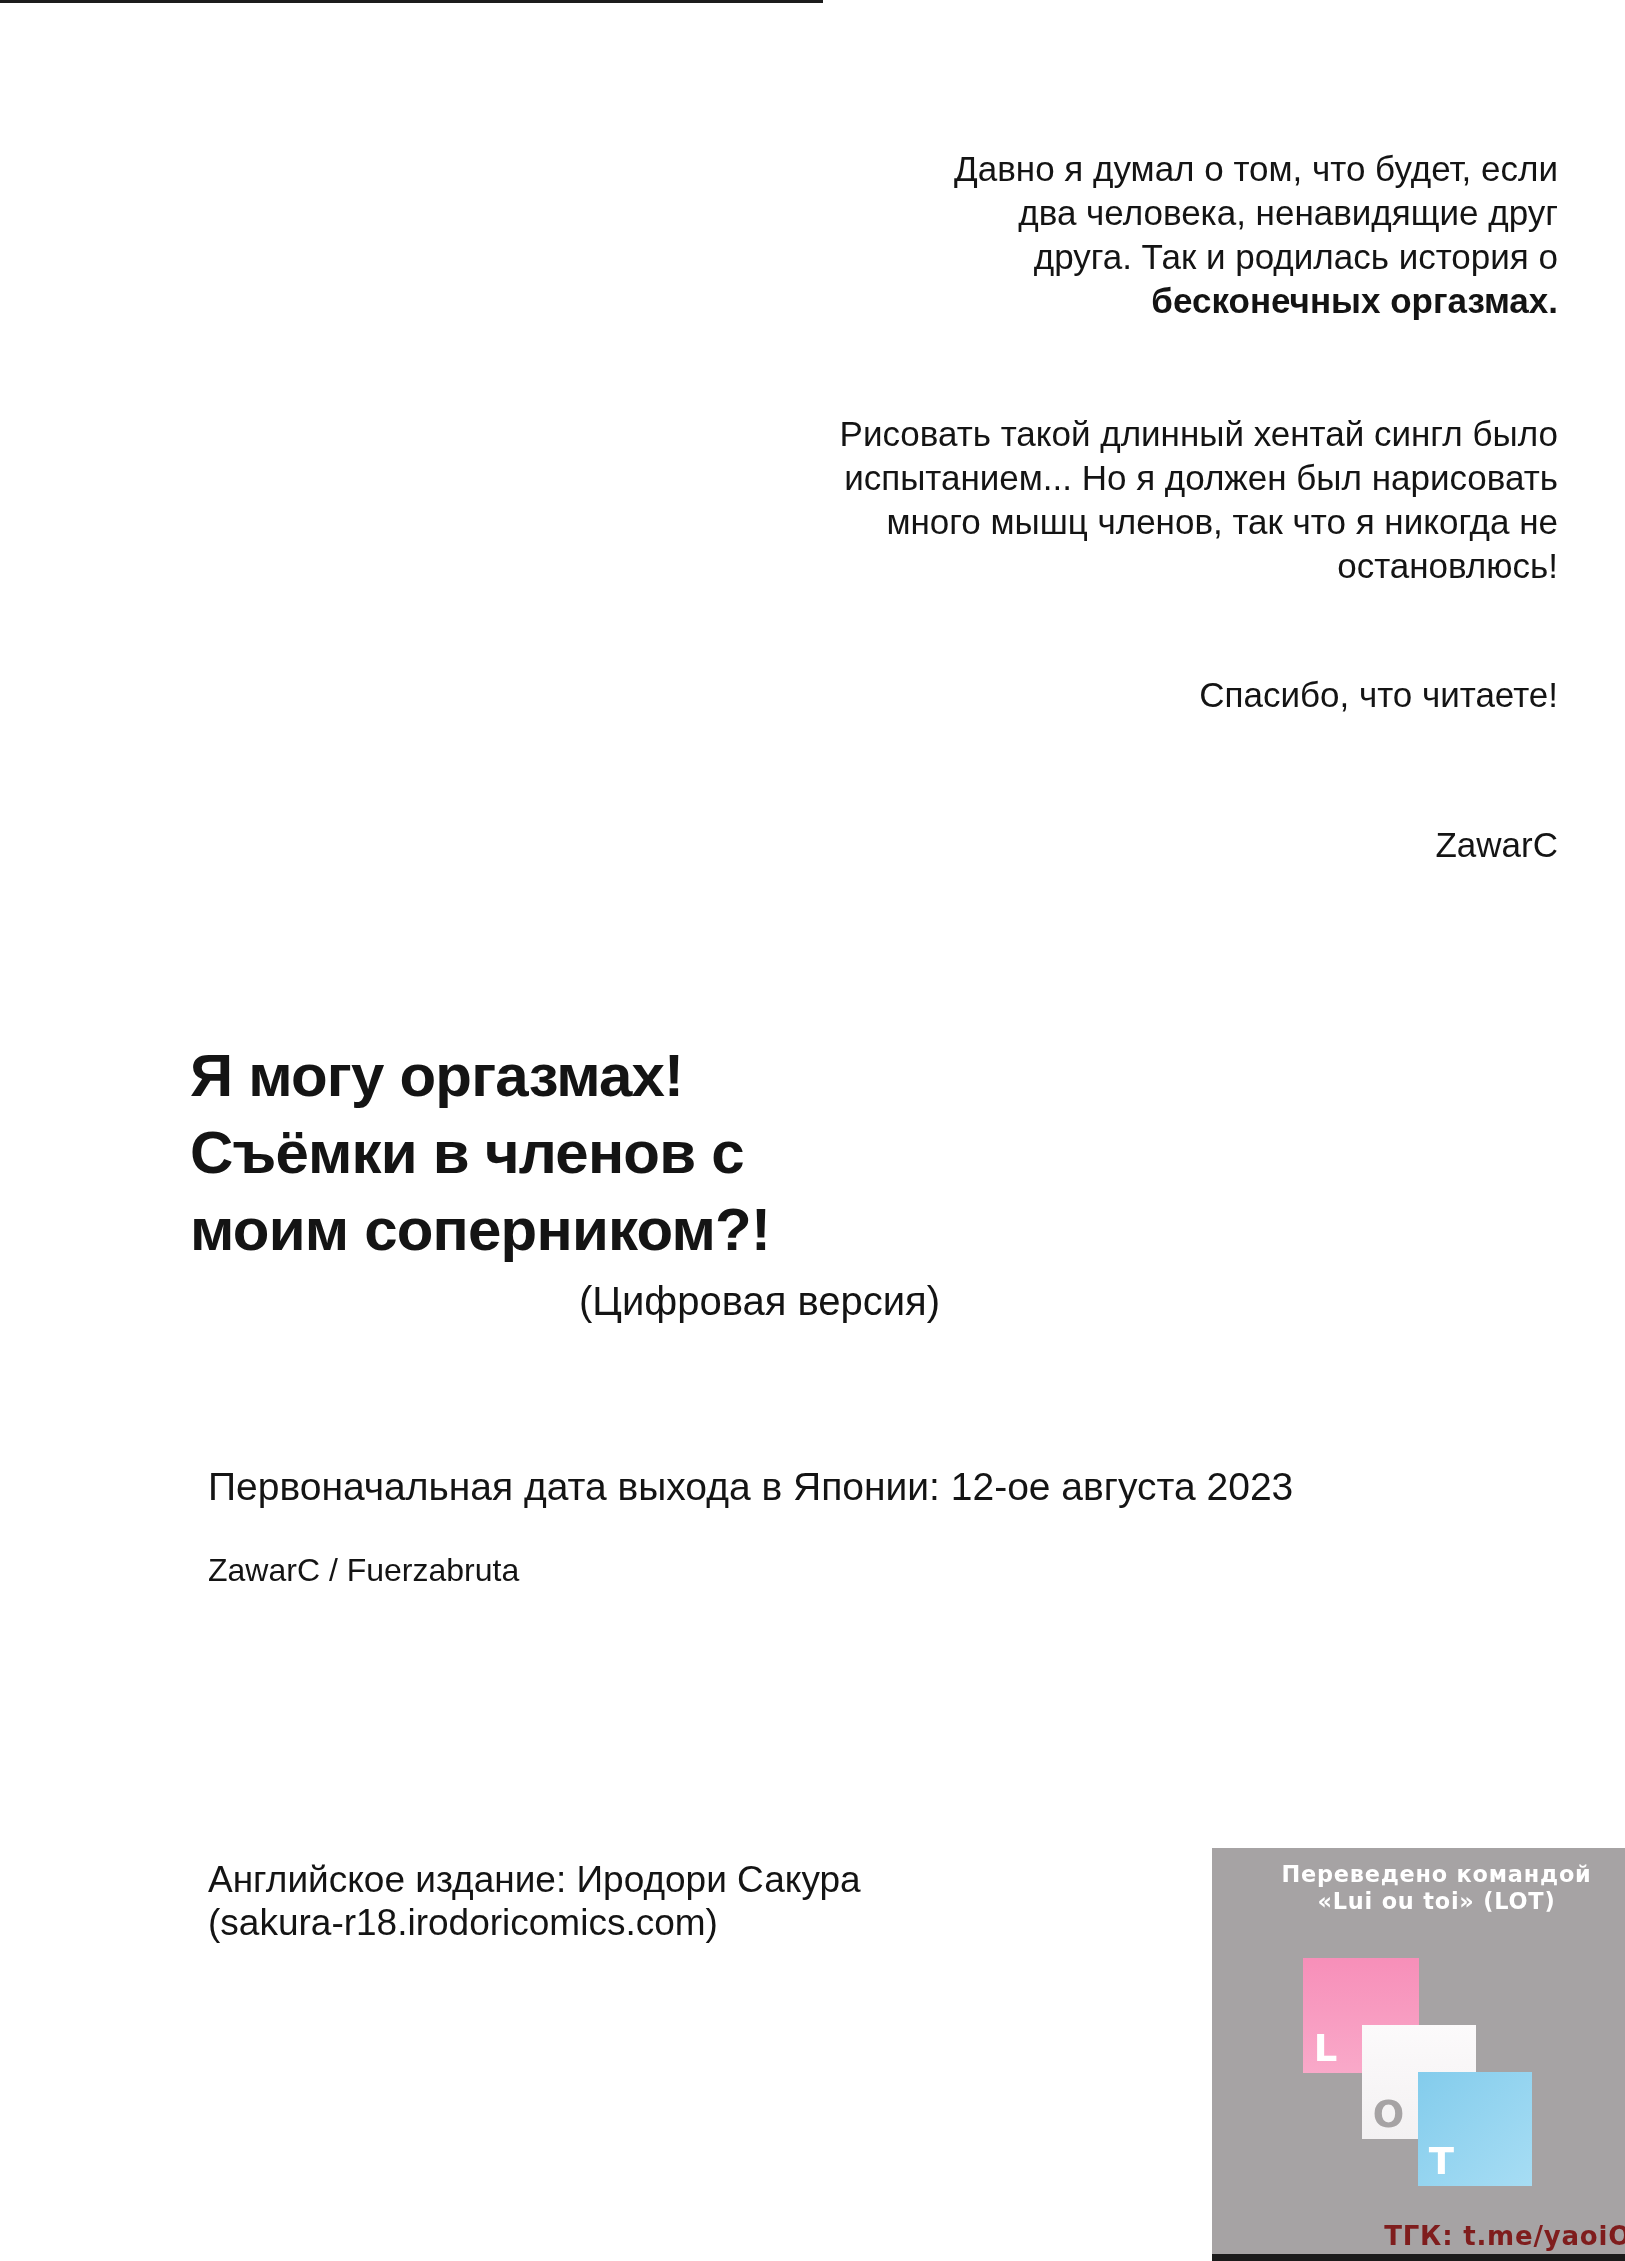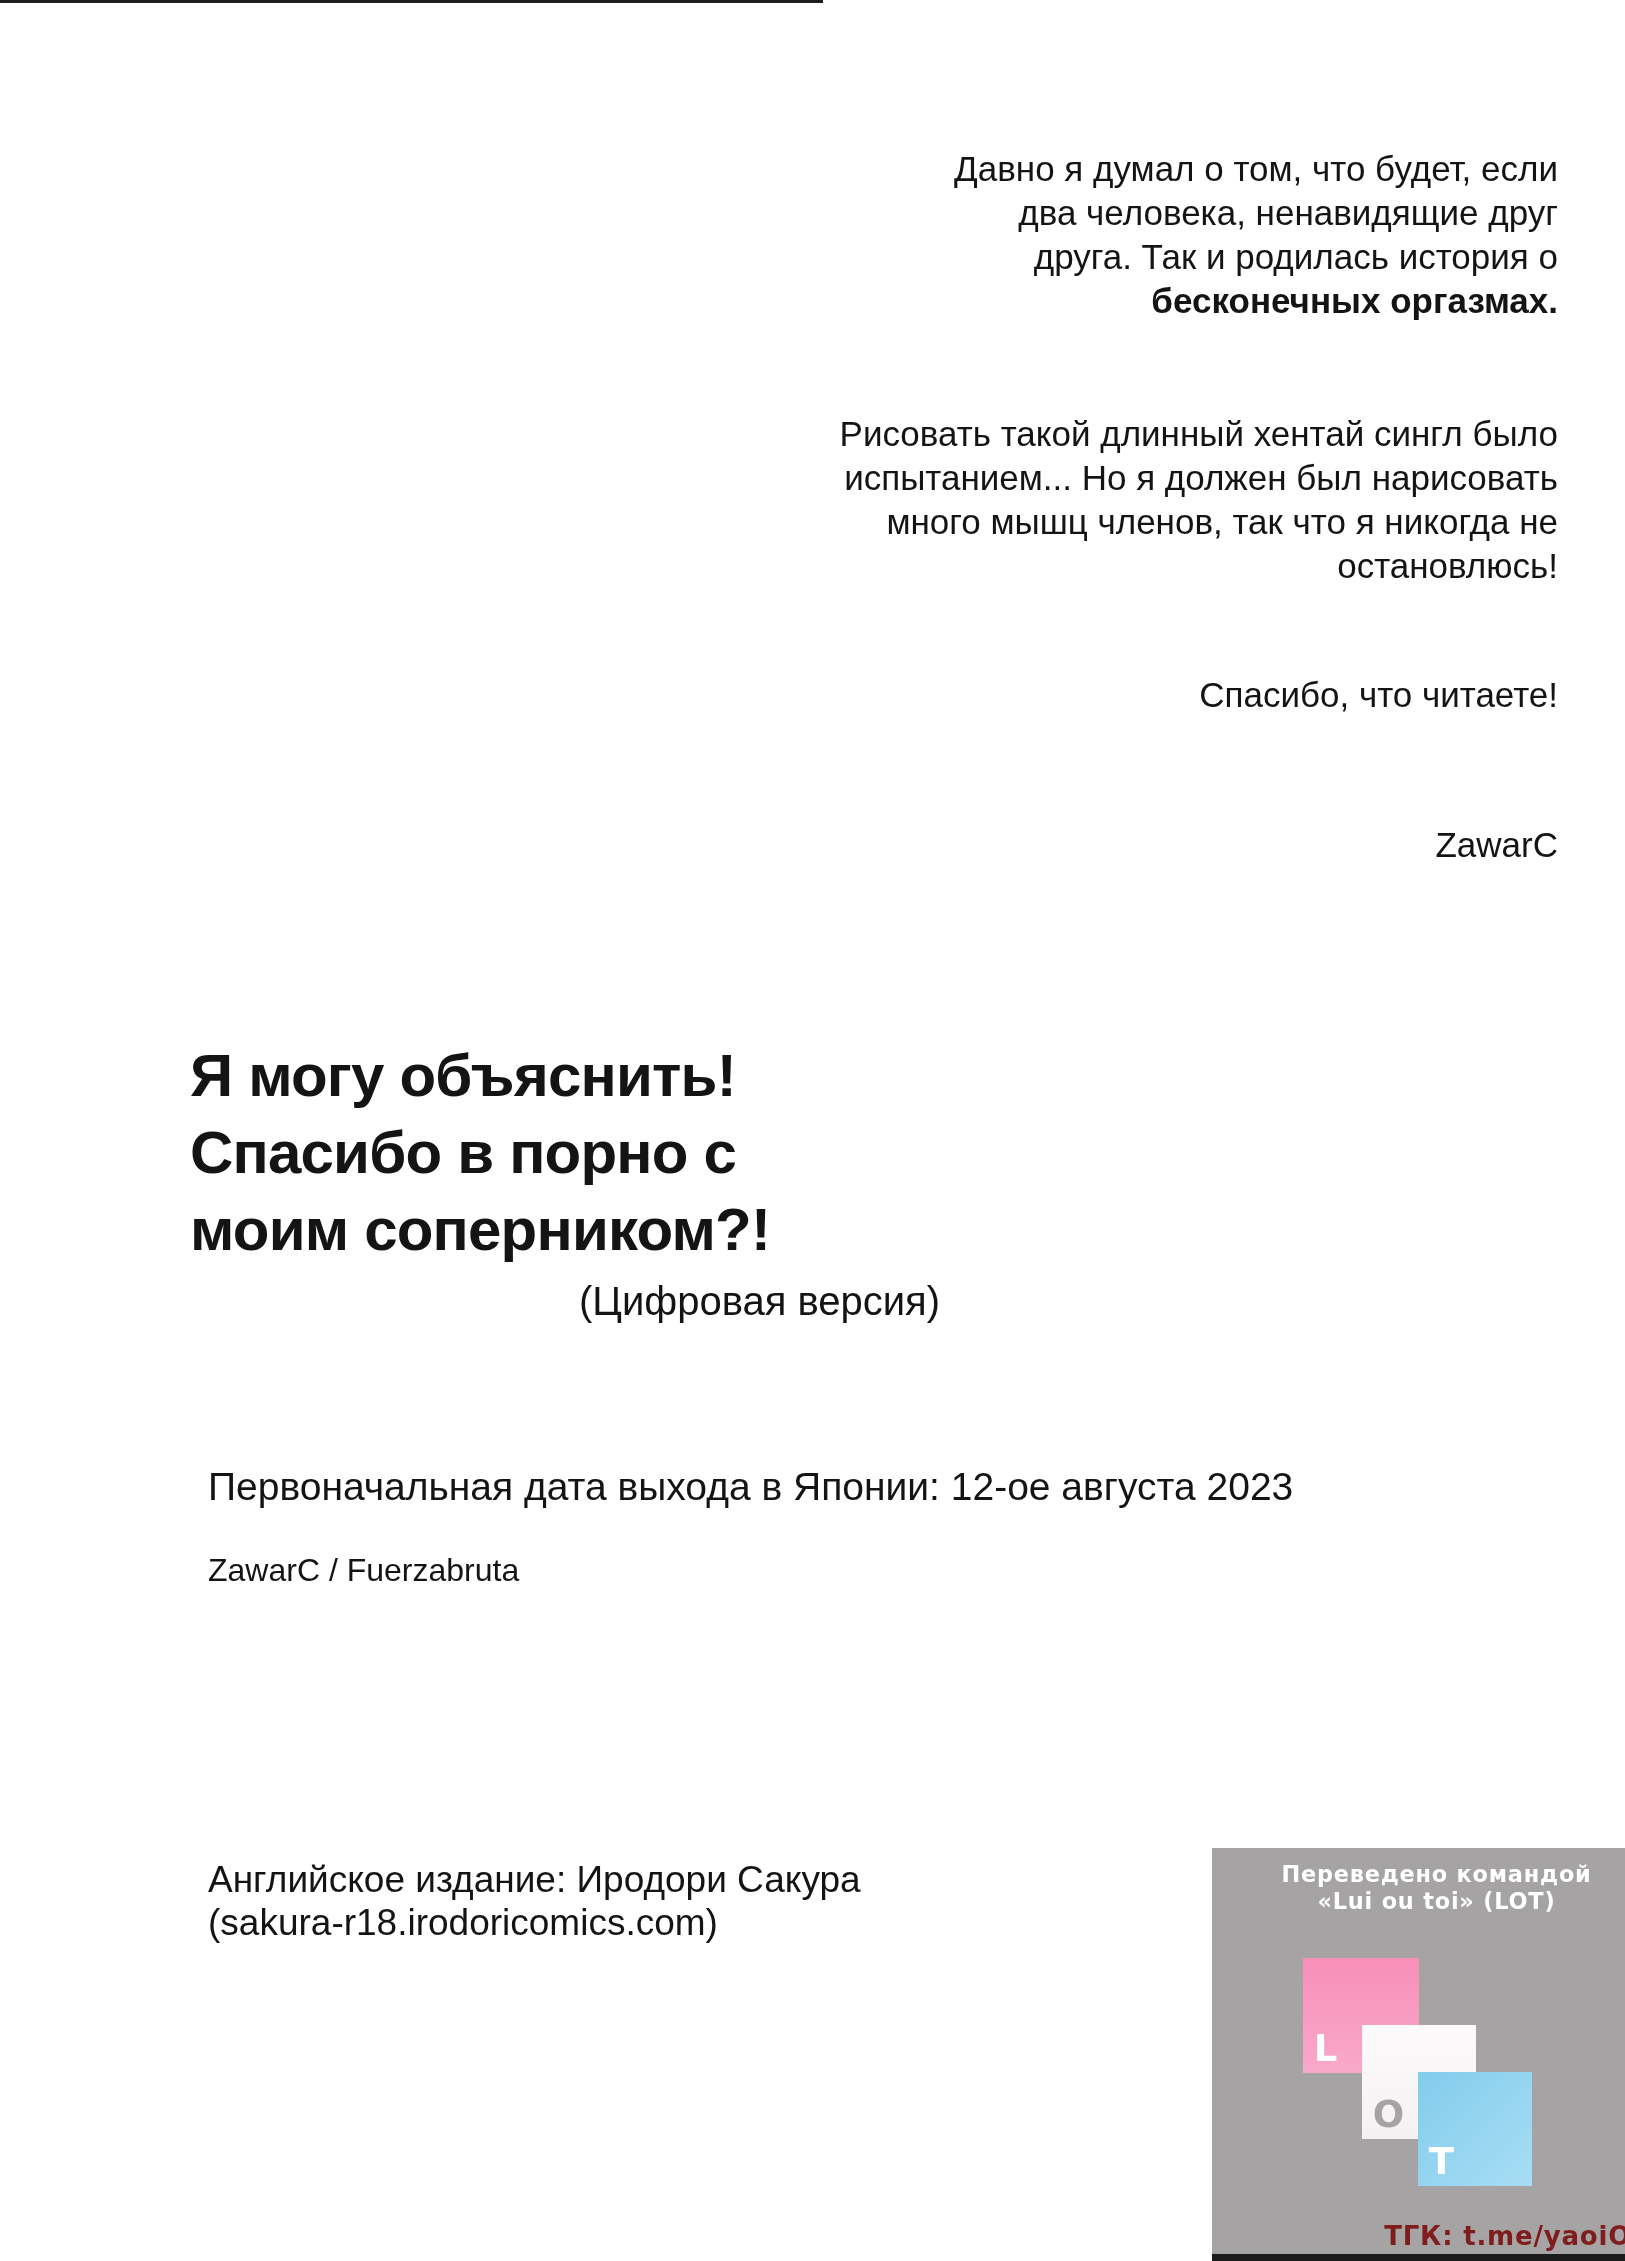--- a/index.html
+++ b/index.html
@@ -81,22 +81,22 @@
     <div>два человека, ненавидящие друг</div>
     <div>друга. Так и родилась история о</div>
     <div class="bold-line">бесконечных оргазмах.</div>
   </div>
 
   <div class="abs afterword thanks">Спасибо, что читаете!</div>
 
   <div class="abs afterword signature">ZawarC</div>
 
   <div class="abs book-title">
-    <div>Я могу объяснить!</div>
-    <div>Спасибо в порно с</div>
+    <div>Я могу оргазмах!</div>
+    <div>Съёмки в членов с</div>
     <div>моим соперником?!</div>
   </div>
 
   <div class="abs subtitle">(Цифровая версия)</div>
 
   <div class="abs date-line">Первоначальная дата выхода в Японии: 12-ое августа 2023</div>
 
   <div class="abs author-line">ZawarC / Fuerzabruta</div>
 
 

